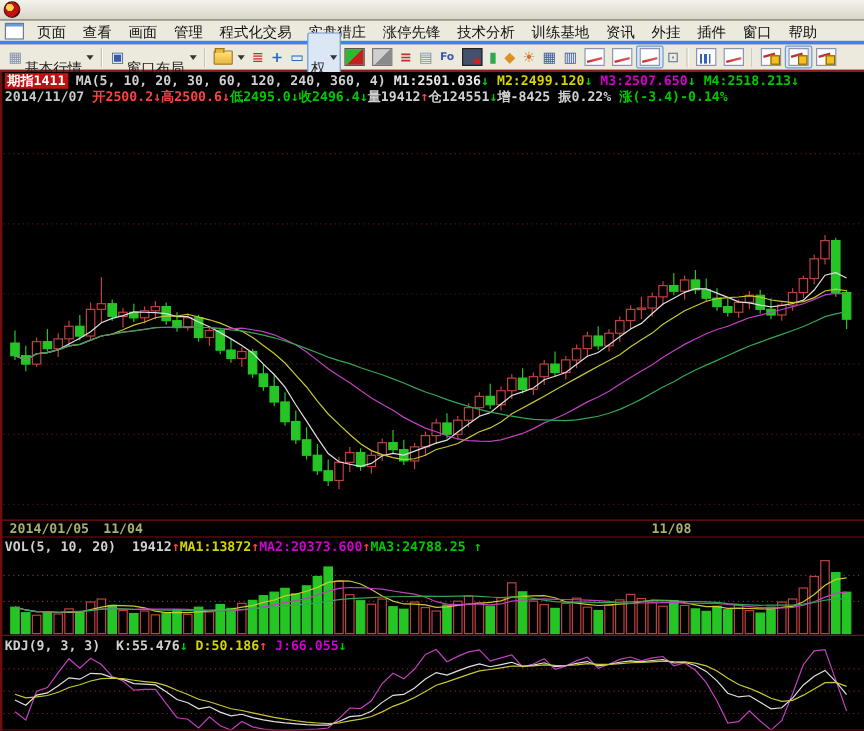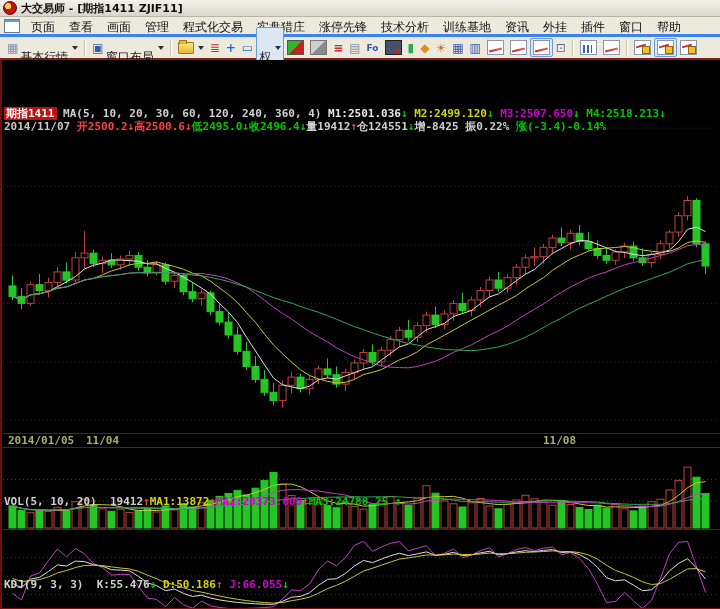--- a/index.html
+++ b/index.html
@@ -48,32 +48,31 @@
       background:repeating-linear-gradient(90deg,#3060c0 0 2px,transparent 2px 4px);}
   .ic.chart-lock{background:#fdfdfd;border:1px solid #8a96b0;}
   .ic.chart-lock:before{content:"";position:absolute;left:1px;right:4px;top:4px;height:2px;
       background:#c03030;transform:rotate(-16deg);}
   .ic.chart-lock:after{content:"";position:absolute;right:0;bottom:0;width:6px;height:6px;
       background:#f2c020;border:1px solid #8a6a10;}
   
   #blackarea{position:absolute;left:0;top:60px;width:720px;height:549px;background:#000;}
   #left-edge{position:absolute;left:0;top:60px;width:2px;height:549px;background:#6e0e0e;z-index:5;}
   .infoline{position:absolute;left:4px;width:714px;height:13px;font-size:11px;font-weight:bold;
-    font-family:"DejaVu Sans Mono","DejaVu Sans",monospace;white-space:pre;z-index:6;line-height:13px;margin-top:46px;}
+    font-family:"DejaVu Sans Mono","DejaVu Sans",monospace;white-space:pre;z-index:6;line-height:13px;}
   .seg{white-space:pre;}
   #chart-svg{position:absolute;left:0;top:87px;z-index:1;}
   .axis-label{position:absolute;font-size:11px;font-weight:bold;color:#a8b070;z-index:6;
     font-family:"DejaVu Sans Mono","DejaVu Sans",monospace;line-height:12px;}
 </style>
 </head>
 <body>
 
 <div id="titlebar">
   <span class="logo"></span>
-  <span class="title">大交易师 - [期指1411 ZJIF11]</span>
 </div>
 
 <div id="menubar">
   <span class="mico"></span>
   <span id="menu-items"><span class="mitem">页面</span><span class="mitem">查看</span><span class="mitem">画面</span><span class="mitem">管理</span><span class="mitem">程式化交易</span><span class="mitem">实盘猎庄</span><span class="mitem">涨停先锋</span><span class="mitem">技术分析</span><span class="mitem">训练基地</span><span class="mitem">资讯</span><span class="mitem">外挂</span><span class="mitem">插件</span><span class="mitem">窗口</span><span class="mitem">帮助</span></span>
 </div>
 
 <div id="toolbar">
     <span class="tbtn">
       <span class="glyph" style="color: rgb(128, 144, 176);">▦</span>

